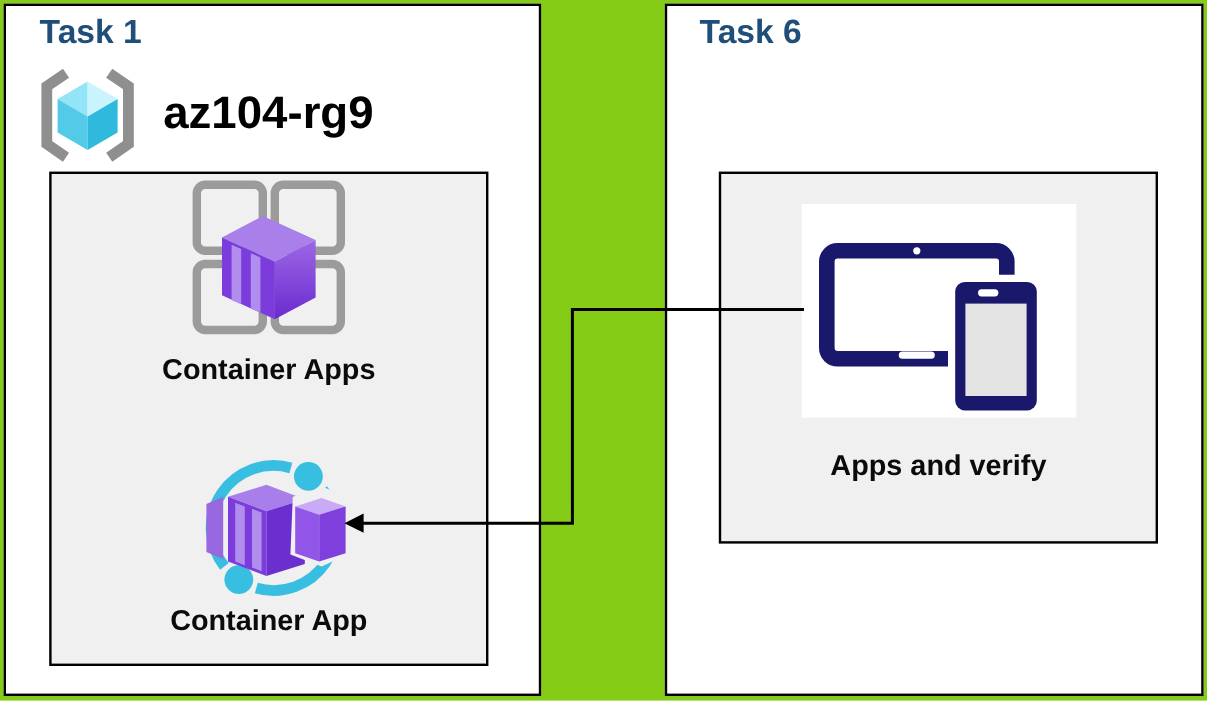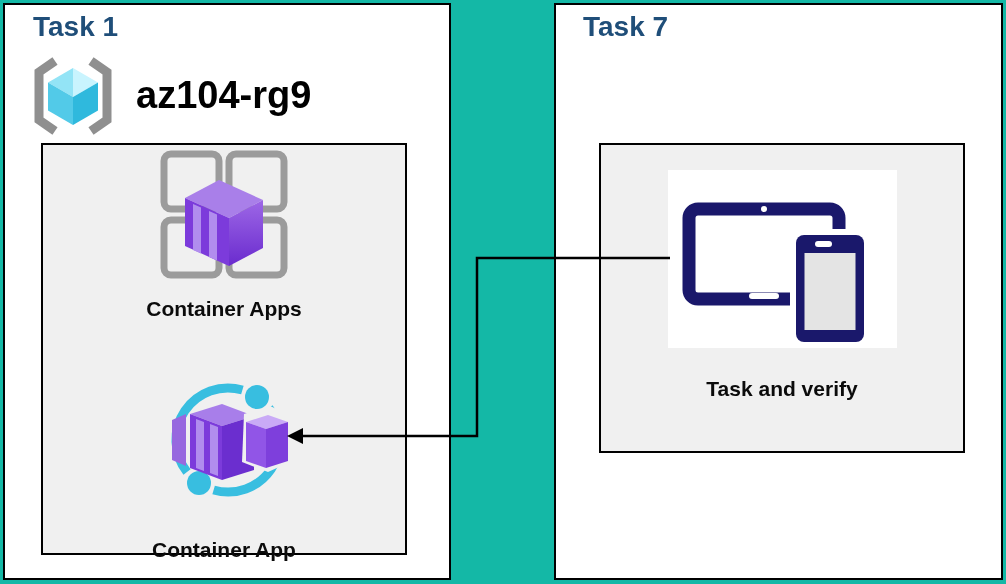--- a/index.html
+++ b/index.html
@@ -1,21 +1,21 @@
 <!DOCTYPE html>
 <html><head>
 <meta charset="utf-8">
 <style>
   * { box-sizing: border-box; margin: 0; padding: 0; }
   html, body { background: #ffffff; }
   .canvas {
     position: relative;
     width: 1006px;
     height: 584px;
-    background: #14b8a6;
+    background: #84cc16;
     font-family: "Liberation Sans", sans-serif;
     overflow: hidden;
   }
   .outer-box {
     position: absolute;
     background: #ffffff;
     border: 2.5px solid #000000;
   }
   .box-task1 { left: 3px; top: 3px; width: 448px; height: 577px; }
   .box-task2 { left: 554px; top: 3px; width: 449px; height: 577px; }
@@ -42,28 +42,28 @@
     left: 136px; top: 74px;
     font-size: 38px;
     font-weight: bold;
     color: #000000;
     white-space: nowrap;
   }
   .env-icon { left: 157px; top: 150px; width: 134px; height: 140px; }
   .node-label {
     position: absolute;
     text-align: center;
-    font-size: 21px;
+    font-size: 24px;
     font-weight: bold;
     color: #0b0b0b;
     line-height: 34px;
   }
   .env-label { left: 41px; top: 292px; width: 366px; }
   .app-icon { left: 166px; top: 380px; width: 124px; height: 118px; }
-  .app-label { left: 41px; top: 501px; width: 366px; margin-top: 32px; }
+  .app-label { left: 41px; top: 501px; width: 366px; }
   .device-panel {
     position: absolute;
     left: 668px; top: 170px;
     width: 229px; height: 178px;
     background: #ffffff;
   }
   .tv-label { left: 599px; top: 372px; width: 366px; }
   .connector-layer {
     position: absolute;
     left: 0; top: 0;
@@ -74,21 +74,21 @@
 </head>
 <body>
 
 <div class="canvas">
 
   <div class="outer-box box-task1"></div>
 
   <div class="outer-box box-task2"></div>
 
   <div class="task-title title-task1">Task 1</div>
-  <div class="task-title title-task2">Task 7</div>
+  <div class="task-title title-task2">Task 6</div>
 
   <svg class="abs rg-icon" viewBox="0 0 94 84" aria-hidden="true">
     <path d="M29 7 L13 18 L13 66 L29 77" fill="none" stroke="#8F8F8F" stroke-width="9"></path>
     <path d="M65 7 L81 18 L81 66 L65 77" fill="none" stroke="#8F8F8F" stroke-width="9"></path>
     <polygon points="47,14 22,28.5 47,43" fill="#93E4F6"></polygon>
     <polygon points="47,14 72,28.5 47,43" fill="#C9F4FE"></polygon>
     <polygon points="22,28.5 47,43 47,71 22,56.5" fill="#52CAE8"></polygon>
     <polygon points="72,28.5 47,43 47,71 72,56.5" fill="#2FB9DD"></polygon>
   </svg>
   <div class="rg-name">az104-rg9</div>
@@ -144,20 +144,20 @@
     <svg width="229" height="178" viewBox="0 0 229 178" aria-hidden="true">
       <rect x="21" y="39" width="150" height="90" rx="9" fill="#ffffff" stroke="#1A186B" stroke-width="13"></rect>
       <circle cx="96" cy="39" r="3" fill="#ffffff"></circle>
       <rect x="81" y="123" width="30" height="6" rx="3" fill="#ffffff"></rect>
       <rect x="122" y="59" width="80" height="119" rx="12" fill="#ffffff"></rect>
       <rect x="128" y="65" width="68" height="107" rx="8" fill="#1A186B"></rect>
       <rect x="136.5" y="83" width="51" height="77" fill="#E4E4E4"></rect>
       <rect x="147" y="71" width="17" height="6" rx="3" fill="#ffffff"></rect>
     </svg>
   </div>
-  <div class="node-label tv-label">Task and verify</div>
+  <div class="node-label tv-label">Apps and verify</div>
 
   <svg class="connector-layer" viewBox="0 0 1006 584" aria-hidden="true">
     <polyline points="670,258 477,258 477,436 300,436" fill="none" stroke="#000000" stroke-width="2.5"></polyline>
     <polygon points="287,436 303,428 303,444" fill="#000000"></polygon>
   </svg>
 
 </div>
 
 </body></html>

